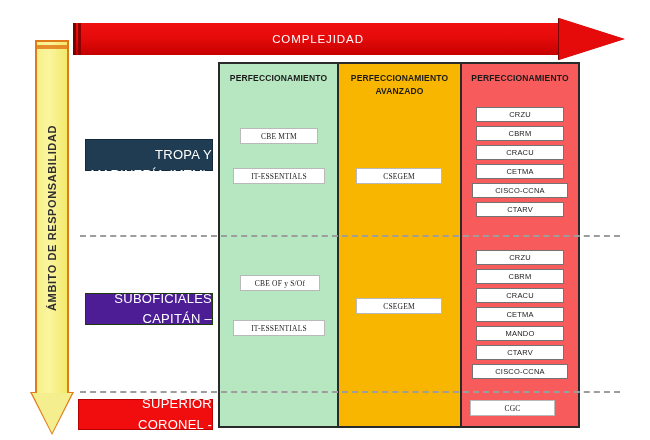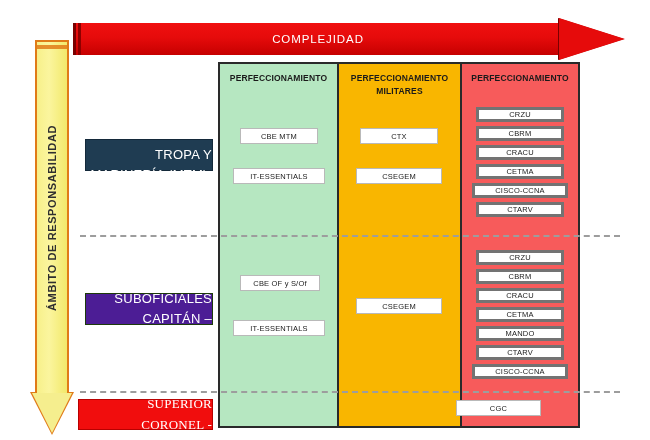--- a/index.html
+++ b/index.html
@@ -87,33 +87,33 @@
   }
 
   
   .chip{
     position:absolute;box-sizing:border-box;
     background:#ffffff;border:1px solid #b9b9b9;
     display:flex;align-items:center;justify-content:center;
     font-size:7.5px;color:#1a1a1a;letter-spacing:.2px;
     white-space:nowrap;
   }
-  .chip-wide{height:16px;}
-  .chip-red{border:3px solid #737373;height:15px;}
+  .chip-wide{height:16px;font-family:Liberation Serif, serif;}
+  .chip-red{border:1px solid #737373;height:15px;}
 
   
   .role{
     position:absolute;box-sizing:border-box;
     display:flex;flex-direction:column;align-items:center;justify-content:center;
     text-align:right;font-size:13px;line-height:1.55;letter-spacing:.25px;
     color:#ffffff;
   }
   .role-navy{background:#1f3c52;border:1px solid #14293a;}
   .role-green{background:#4c1d95;border:1px solid #1d3a0a;}
-  .role-red{background:#f10d0d;border:1px solid #b80000;font-family:Liberation Serif, serif;}
+  .role-red{background:#f10d0d;border:1px solid #b80000;}
 
   
   .dash{
     position:absolute;left:80px;width:540px;height:0;
     border-top:2px dashed #9d9d9d;
   }
 </style>
 </head>
 <body>
 
@@ -136,39 +136,38 @@
 
   <div class="col col-green">
     <div class="col-title">
       <div>PERFECCIONAMIENTO</div>
     </div>
   </div>
 
   <div class="col col-orange">
     <div class="col-title">
       <div>PERFECCIONAMIENTO</div>
-      <div>MILITARES</div>
+      <div>AVANZADO</div>
     </div>
   </div>
 
   <div class="col col-red">
     <div class="col-title">
       <div>PERFECCIONAMIENTO</div>
     </div>
   </div>
 
   <div class="role role-navy" style="left:85px;top:139px;width:128px;height:32px;">
     <div>MILITARES  DE TROPA Y</div>
     <div>MARINERÍA  (MTM)</div>
   </div>
 
   <div class="chip chip-wide" style="left:240px;top:128px;width:78px;">CBE MTM</div>
   <div class="chip chip-wide" style="left:233px;top:168px;width:92px;">IT-ESSENTIALS</div>
 
-  <div class="chip chip-wide" style="left:360px;top:128px;width:78px;">CTX</div>
   <div class="chip chip-wide" style="left:356px;top:168px;width:86px;">CSEGEM</div>
 
   <div class="chip chip-red" style="left:476px;top:107px;width:88px;">CRZU</div>
   <div class="chip chip-red" style="left:476px;top:126px;width:88px;">CBRM</div>
   <div class="chip chip-red" style="left:476px;top:145px;width:88px;">CRACU</div>
   <div class="chip chip-red" style="left:476px;top:164px;width:88px;">CETMA</div>
   <div class="chip chip-red" style="left:472px;top:183px;width:96px;">CISCO-CCNA</div>
   <div class="chip chip-red" style="left:476px;top:202px;width:88px;">CTARV</div>
 
   <div class="dash" style="top:235px;"></div>
@@ -191,15 +190,15 @@
   <div class="chip chip-red" style="left:476px;top:345px;width:88px;">CTARV</div>
   <div class="chip chip-red" style="left:472px;top:364px;width:96px;">CISCO-CCNA</div>
 
   <div class="dash" style="top:391px;"></div>
 
   <div class="role role-red" style="left:78px;top:399px;width:135px;height:31px;">
     <div>OFICIALES MANDO SUPERIOR</div>
     <div>CORONEL - COMANDANTE</div>
   </div>
 
-  <div class="chip chip-wide" style="left:456px;top:400px;width:85px;">CGC</div>
+  <div class="chip chip-wide" style="left:470px;top:400px;width:85px;">CGC</div>
 
 </div>
 
 </body></html>

